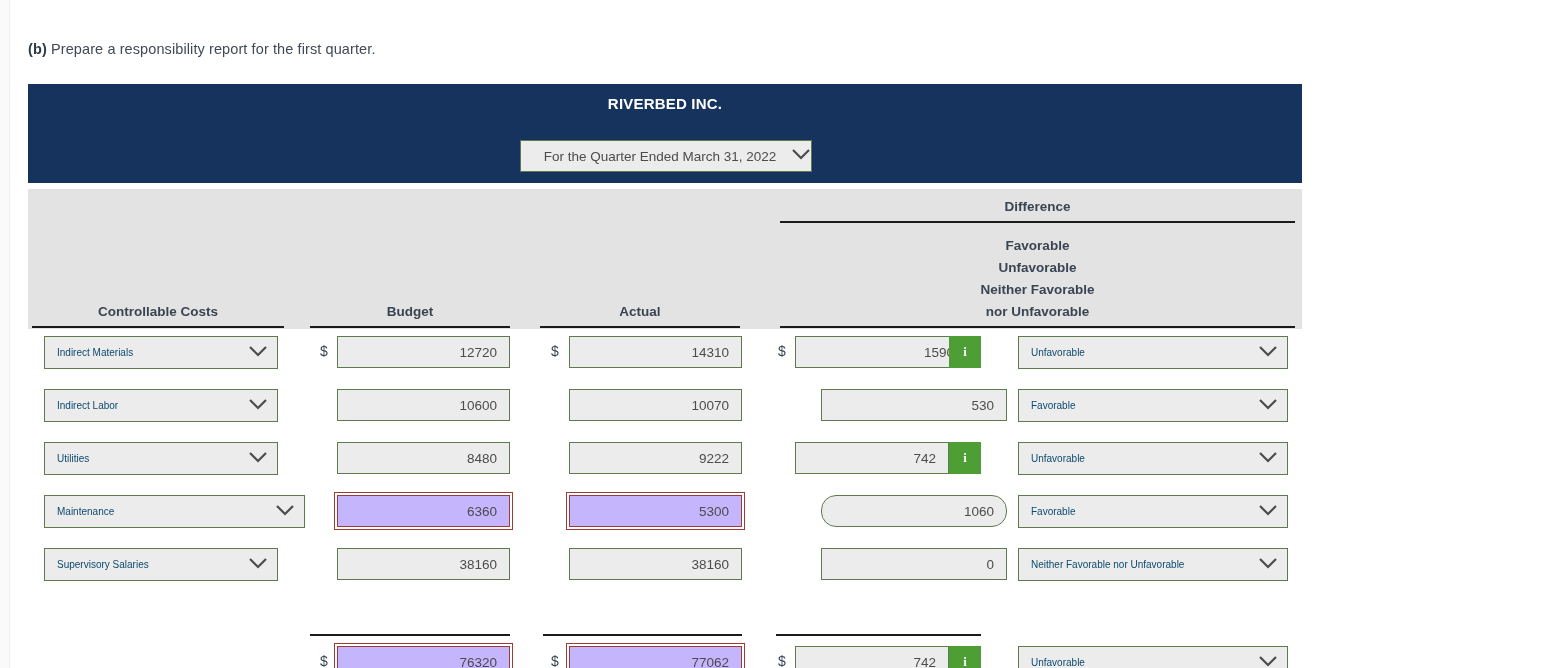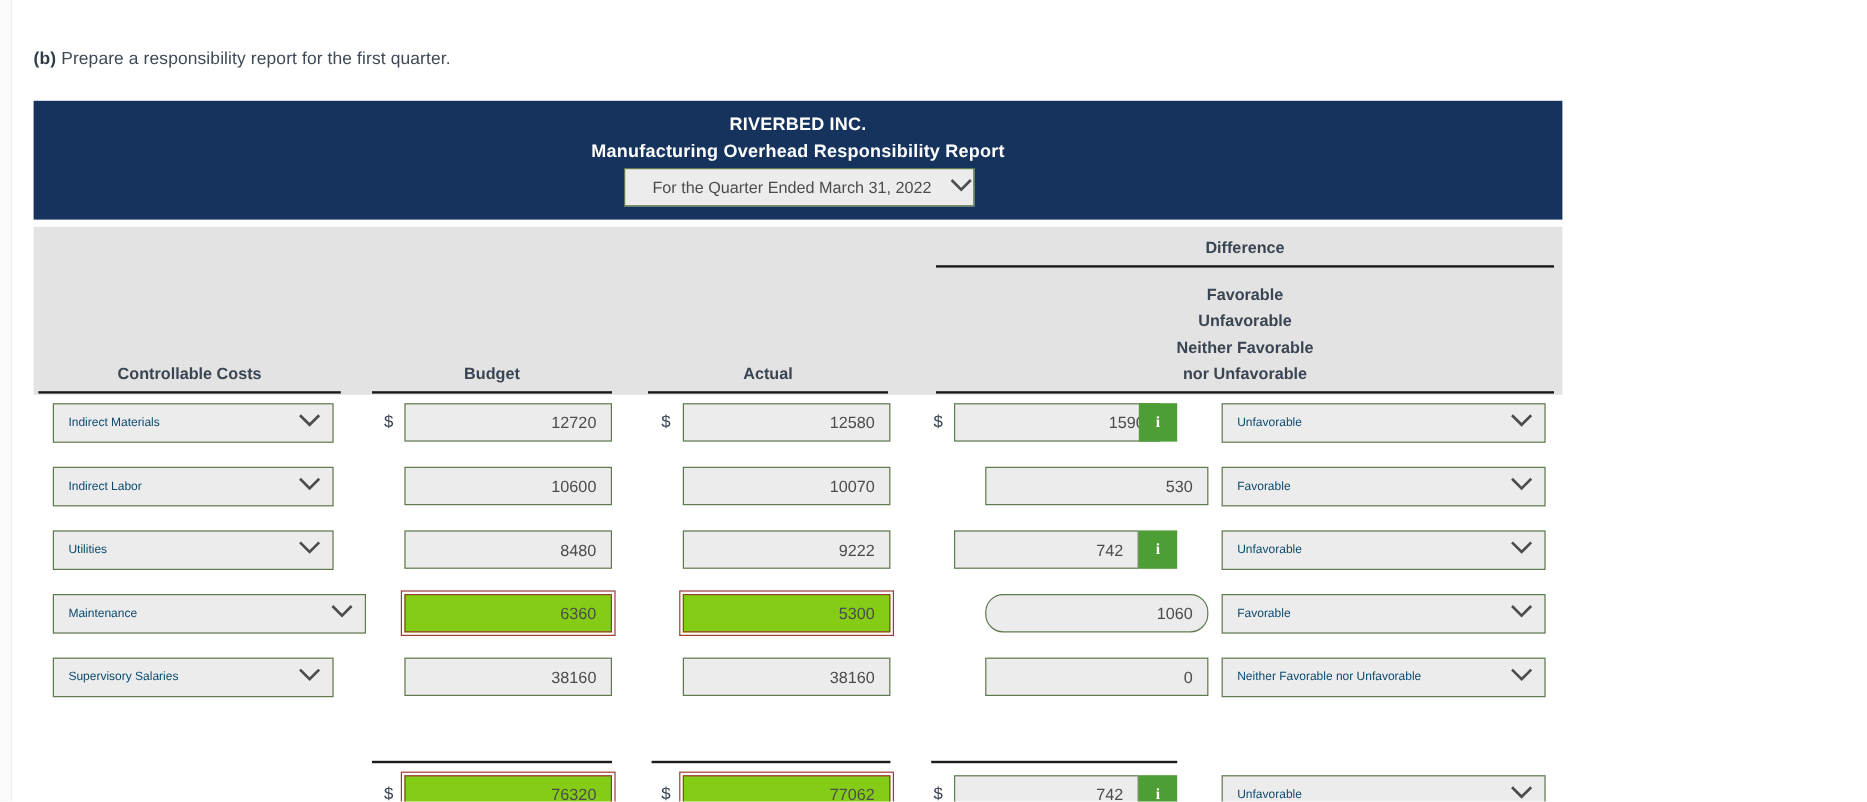--- a/index.html
+++ b/index.html
@@ -103,21 +103,21 @@
   .num {
     background: #ececec;
     border: 1px solid #5f7a4e;
     height: 32px;
     display: flex; align-items: center; justify-content: flex-end;
     padding: 0 12px;
     font-size: 13.5px; color: #4c4c4c;
     cursor: text;
   }
   .num.err {
-    background: #84cc16;
+    background: #c4b5fd;
     border: 1px solid #9d3b36;
     outline: 1px solid #9d3b36;
     outline-offset: 2px;
   }
 
   .dollar {
     position: absolute;
     font-size: 14px; color: #3a4553;
   }
 
@@ -143,21 +143,20 @@
 
   <div class="left-rail"></div>
 
   <div class="prompt">
     <b>(b)</b>
     <span>Prepare a responsibility report for the first quarter.</span>
   </div>
 
   <div class="title-band">
     <div class="title-line1">RIVERBED INC.</div>
-    <div class="title-line2">Manufacturing Overhead Responsibility Report</div>
     <div class="period-select">
       <span class="lbl">For the Quarter Ended March 31, 2022</span>
       <span class="chev">
         <svg width="22" height="14" viewBox="0 0 22 14">
             <polyline points="3,3 11,11 19,3" fill="none" stroke="#4c4c4c" stroke-width="2.2"></polyline>
           </svg>
       </span>
     </div>
   </div>
 
@@ -185,21 +184,21 @@
       <div class="sel" style="position: absolute; left: 44px; top: 336px; width: 234px;">
         <span class="lbl">Indirect Materials</span>
         <span class="chev"><svg width="22" height="14" viewBox="0 0 22 14">
             <polyline points="3,3 11,11 19,3" fill="none" stroke="#4c4c4c" stroke-width="2.2"></polyline>
           </svg></span>
       </div>
       <div class="dollar" style="position: absolute; left: 320px; top: 343px;">$</div>
       <div class="dollar" style="position: absolute; left: 551px; top: 343px;">$</div>
       <div class="dollar" style="position: absolute; left: 778px; top: 343px;">$</div>
       <div class="num" style="position: absolute; left: 337px; top: 336px; width: 173px;">12720</div>
-      <div class="num" style="position: absolute; left: 569px; top: 336px; width: 173px;">12580</div>
+      <div class="num" style="position: absolute; left: 569px; top: 336px; width: 173px;">14310</div>
       <div class="num" style="position: absolute; left: 795px; top: 336px; width: 172px;">1590</div>
       <div class="info-badge" style="position: absolute; left: 949px; top: 336px;">i</div>
       <div class="sel" style="position: absolute; left: 1018px; top: 336px; width: 270px;">
         <span class="lbl">Unfavorable</span>
         <span class="chev"><svg width="22" height="14" viewBox="0 0 22 14">
             <polyline points="3,3 11,11 19,3" fill="none" stroke="#4c4c4c" stroke-width="2.2"></polyline>
           </svg></span>
       </div>
       <div class="sel" style="position: absolute; left: 44px; top: 389px; width: 234px;">
         <span class="lbl">Indirect Labor</span>

